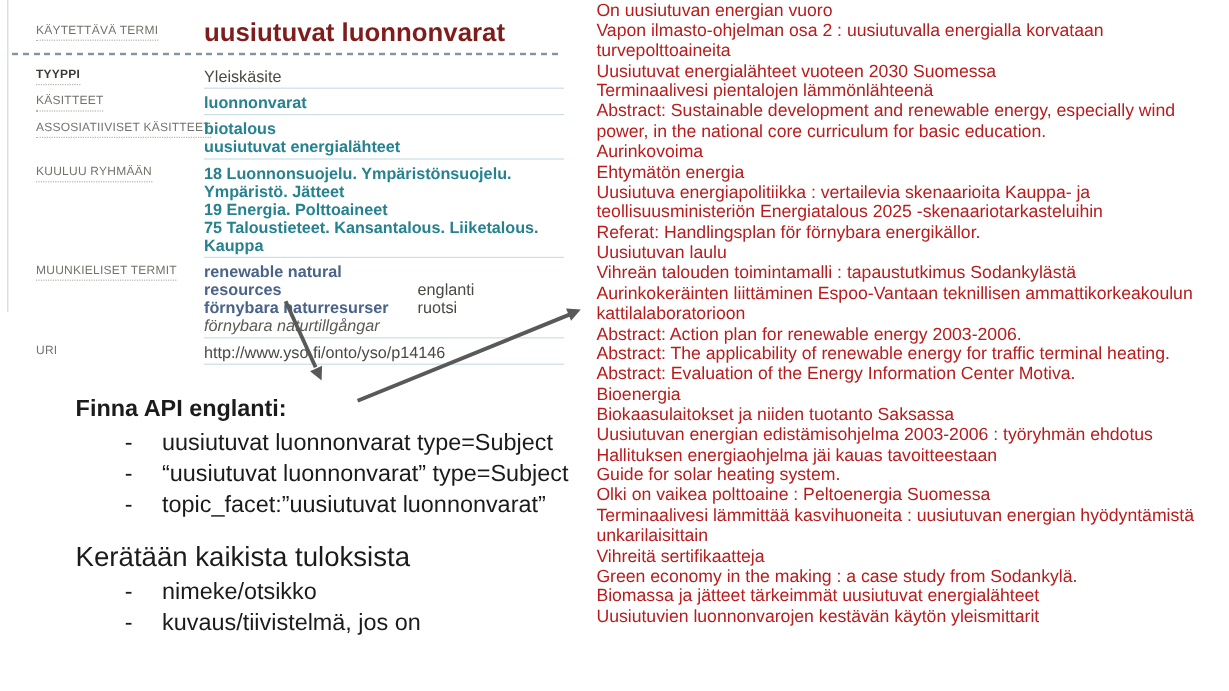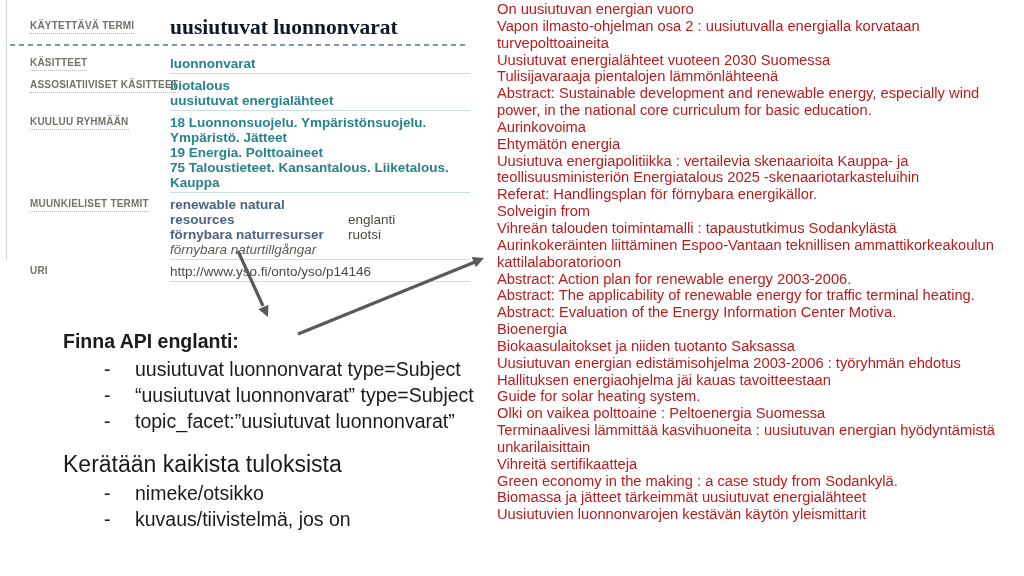--- a/index.html
+++ b/index.html
@@ -5,32 +5,32 @@
   html,body{margin:0;padding:0;}
   body{width:1024px;height:576px;background:#ffffff;overflow:hidden;position:relative;
        font-family:"Liberation Sans",sans-serif;-webkit-font-smoothing:antialiased;}
   .page{position:absolute;inset:0;width:1024px;height:576px;background:#fff;}
 
   
   .panel-left-border{position:absolute;left:6px;top:0;width:1px;height:260px;background:#d3d8db;}
   .finto{position:absolute;left:30px;top:8px;width:440px;}
   .frow{display:flex;}
   .flabel{width:140px;flex:none;font-size:10px;letter-spacing:.2px;color:#73736c;
-          padding-top:5px;white-space:nowrap;font-weight:bold;}
+          padding-top:5px;white-space:nowrap;}
   .flabel .dotted{display:inline-block;border-bottom:1px dotted #b5b5ad;padding-bottom:2px;}
   .flabel.bold{color:#3c3c36;font-weight:bold;}
   .fvals{flex:1;border-bottom:1px solid #cbdfe4;padding:4px 0 2px 0;}
   .fval{font-size:13.5px;line-height:15px;color:#4a4a44;}
   .fval.link{color:#27828f;font-weight:bold;cursor:pointer;}
   .fval .term-blue{color:#4a6389;font-weight:bold;display:inline-block;width:178px;}
   .fval .lang{color:#4a4a44;font-weight:normal;}
   .fval.alt{font-style:italic;color:#5a5a53;}
   .fheading-row{display:flex;height:35px;}
   .fheading-row .flabel{padding-top:12px;}
-  .pref-heading{font-size:21.5px;line-height:25px;font-weight:bold;color:#0f172a;padding-top:7px;font-family:Liberation Serif, serif;}
+  .pref-heading{font-size:21.5px;line-height:25px;font-weight:bold;color:#7f1d1d;padding-top:7px;}
   .dashed-sep{height:2px;margin:1px 0 0 -20px;width:458px;
       background:repeating-linear-gradient(90deg,#8195a3 0 5px,transparent 5px 9px);}
   .spacer6{height:6px;}
 
   
   .arrows{position:absolute;left:0;top:0;width:1024px;height:576px;pointer-events:none;}
 
   
   .annot{position:absolute;left:63px;top:329px;width:440px;color:#1b1b1b;}
   .annot-title{font-size:19.5px;font-weight:bold;line-height:24px;}
@@ -56,20 +56,28 @@
     <div class="fheading-row">
       <div class="flabel">
         <span class="dotted">KÄYTETTÄVÄ TERMI</span>
       </div>
       <div class="pref-heading">uusiutuvat luonnonvarat</div>
     </div>
 
     <div class="dashed-sep"></div>
     <div class="spacer6"></div>
 
+    <div class="frow">
+      <div class="flabel bold">
+        <span class="dotted">TYYPPI</span>
+      </div>
+      <div class="fvals">
+        <div class="fval">Yleiskäsite</div>
+      </div>
+    </div>
 
     <div class="frow">
       <div class="flabel">
         <span class="dotted">KÄSITTEET</span>
       </div>
       <div class="fvals">
         <div class="fval link">luonnonvarat</div>
       </div>
     </div>
 
@@ -164,27 +172,27 @@
         <span>kuvaus/tiivistelmä, jos on</span>
       </div>
       </div>
   </div>
 
   <div class="results">
 
   <span class="result-line">On uusiutuvan energian vuoro</span>
       <span class="result-line">Vapon ilmasto-ohjelman osa 2 : uusiutuvalla energialla korvataan turvepolttoaineita</span>
       <span class="result-line">Uusiutuvat energialähteet vuoteen 2030 Suomessa</span>
-      <span class="result-line">Tulisijavaraaja pientalojen lämmönlähteenä</span>
+      <span class="result-line">Terminaalivesi pientalojen lämmönlähteenä</span>
       <span class="result-line">Abstract: Sustainable development and renewable energy, especially wind power, in the national core curriculum for basic education.</span>
       <span class="result-line">Aurinkovoima</span>
       <span class="result-line">Ehtymätön energia</span>
       <span class="result-line">Uusiutuva energiapolitiikka : vertailevia skenaarioita Kauppa- ja teollisuusministeriön Energiatalous 2025 -skenaariotarkasteluihin</span>
       <span class="result-line">Referat: Handlingsplan för förnybara energikällor.</span>
-      <span class="result-line">Solveigin from</span>
+      <span class="result-line">Uusiutuvan laulu</span>
       <span class="result-line">Vihreän talouden toimintamalli : tapaustutkimus Sodankylästä</span>
       <span class="result-line">Aurinkokeräinten liittäminen Espoo-Vantaan teknillisen ammattikorkeakoulun kattilalaboratorioon</span>
       <span class="result-line">Abstract: Action plan for renewable energy 2003-2006.</span>
       <span class="result-line">Abstract: The applicability of renewable energy for traffic terminal heating.</span>
       <span class="result-line">Abstract: Evaluation of the Energy Information Center Motiva.</span>
       <span class="result-line">Bioenergia</span>
       <span class="result-line">Biokaasulaitokset ja niiden tuotanto Saksassa</span>
       <span class="result-line">Uusiutuvan energian edistämisohjelma 2003-2006 : työryhmän ehdotus</span>
       <span class="result-line">Hallituksen energiaohjelma jäi kauas tavoitteestaan</span>
       <span class="result-line">Guide for solar heating system.</span>

